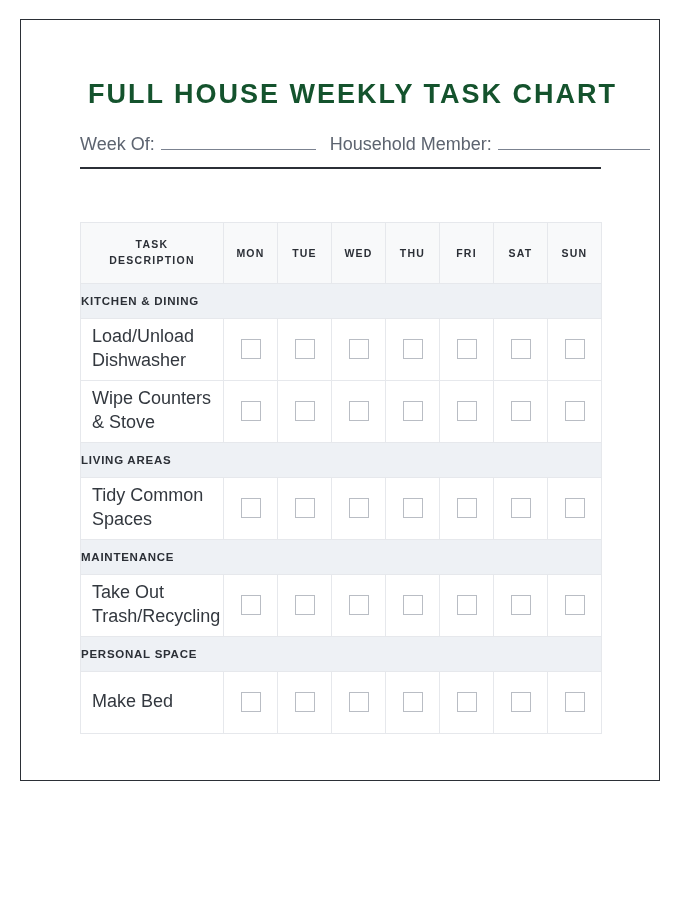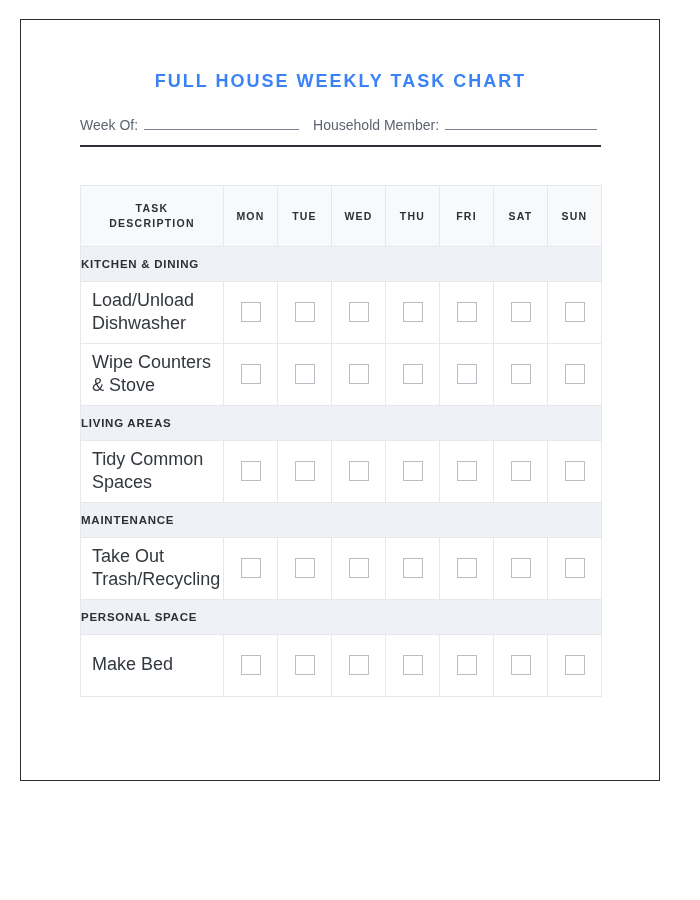--- a/index.html
+++ b/index.html
@@ -39,37 +39,37 @@
 
   #doc {
     position: absolute;
     left: 80px;
     top: 19px;
     width: 521px;
   }
 
   
   .title {
-    margin: 0;
+    margin: 8px;
     padding-top: 53px;
-    font-size: 18px;
+    font-size: 27px;
     font-weight: bold;
     letter-spacing: 2.0px;
-    color: #3b82f6;
+    color: #14532d;
     text-align: center;
     white-space: nowrap;
     line-height: 1.1;
   }
 
   
   .meta-row {
     display: flex;
     align-items: flex-start;
     margin-top: 24px;
-    font-size: 14px;
+    font-size: 18px;
     color: #5d6470;
   }
   .meta-field {
     display: flex;
     align-items: baseline;
     white-space: nowrap;
   }
   .meta-field.week { margin-right: 14px; }
   .meta-label { color: #5d6470; }
   .meta-line {
@@ -83,21 +83,21 @@
 
   .header-rule {
     margin-top: 12px;
     height: 0;
     border-bottom: 2.2px solid #2b2f36;
     width: 521px;
   }
 
   
   .chart-table {
-    margin-top: 38px;
+    margin-top: 53px;
     border-collapse: collapse;
     width: 521px;
     table-layout: fixed;
   }
   .chart-table th,
   .chart-table td {
     border: 1px solid #e6e8ec;
     padding: 0;
   }
 

